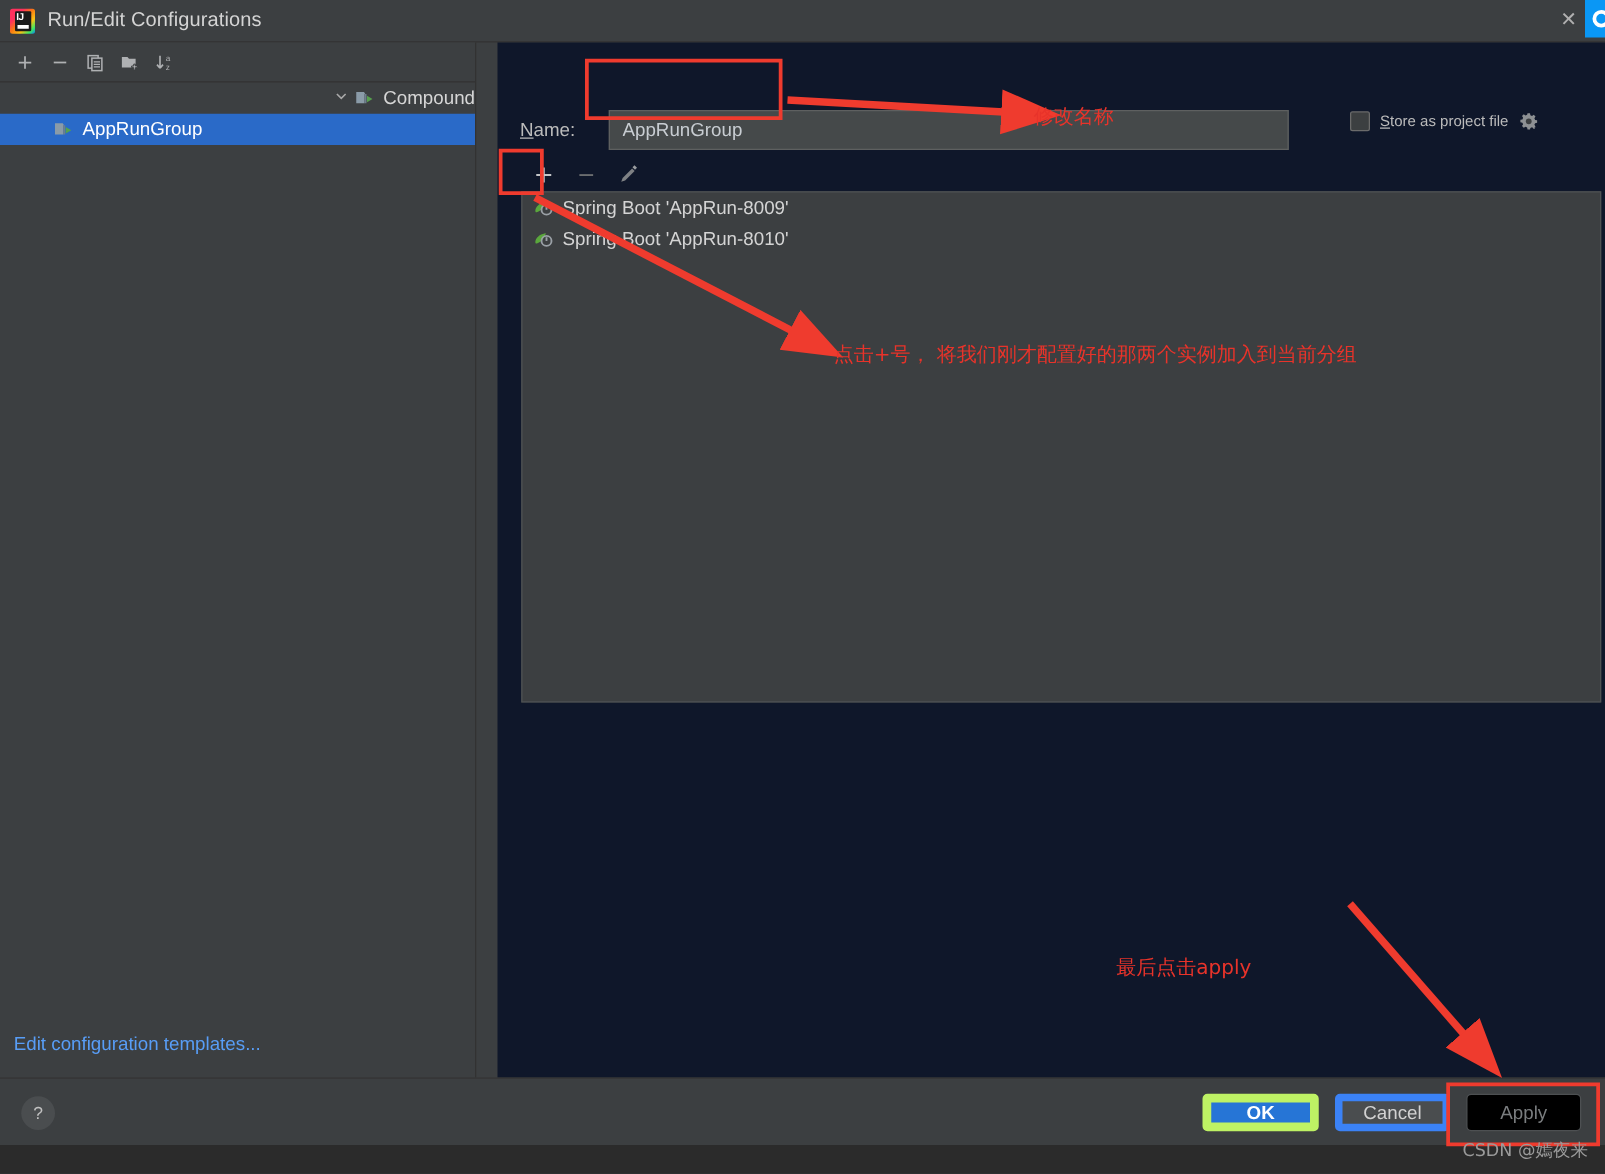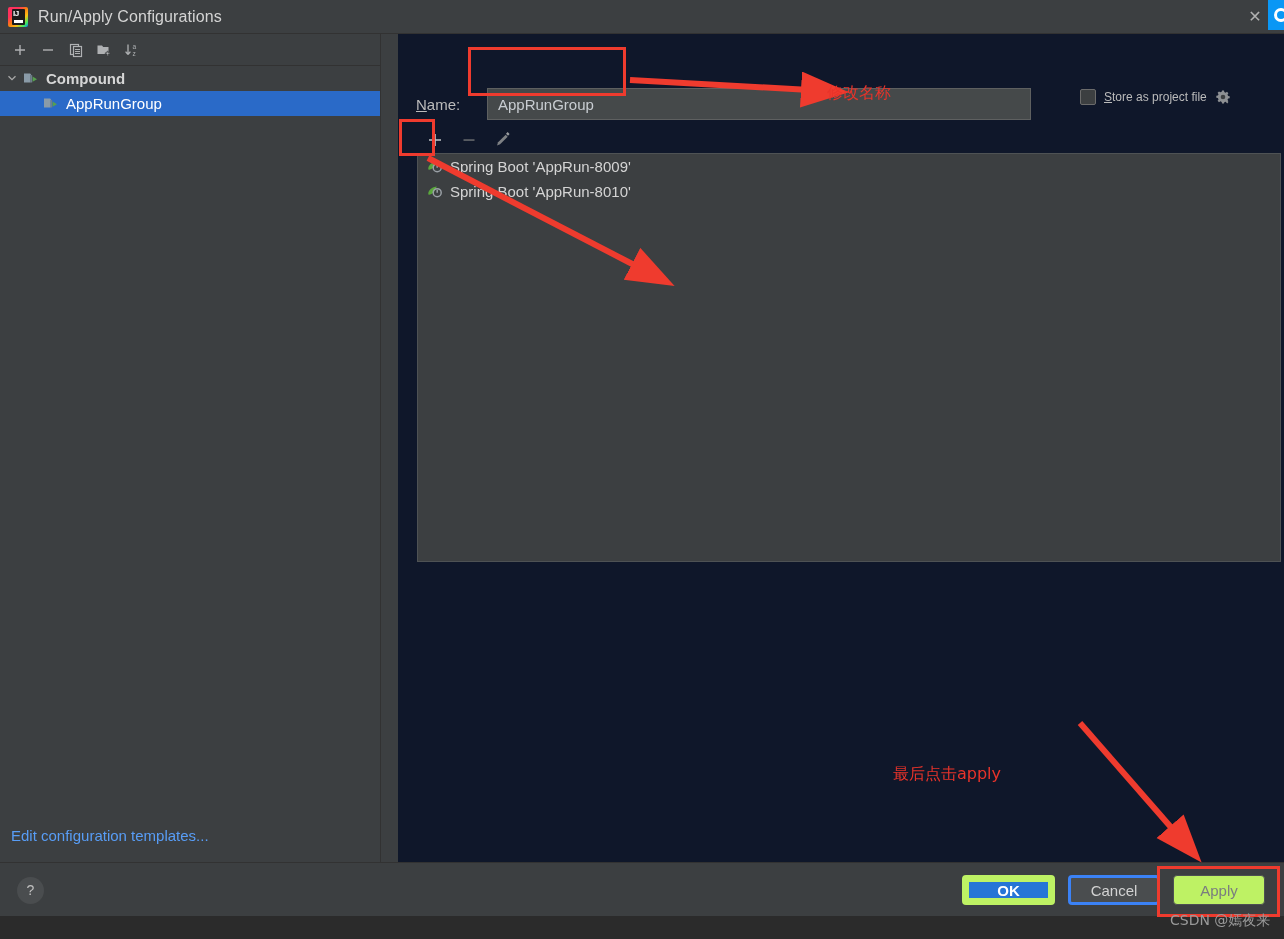--- a/index.html
+++ b/index.html
@@ -136,21 +136,21 @@
     width: 380px;
     bottom: 0;
   }
   .tree-row {
     height: 25px;
     display: flex;
     align-items: center;
     cursor: default;
     font-size: 15px;
   }
-  .tree-row.group { font-weight: bold; color: #d6d6d6; }
+  .tree-row.group { font-weight: normal; color: #d6d6d6; justify-content: flex-end; }
   .tree-row.selected { background: #2a6ac8; color: #ffffff; font-weight: normal; }
   .tw {
     width: 20px;
     text-align: center;
     color: #a9a9a9;
     font-size: 11px;
     flex: 0 0 auto;
   }
   .t-icon {
     width: 20px; height: 16px;
@@ -309,26 +309,26 @@
     left: 962px; width: 93px;
     background: #365880;
     background: #2675d6;
     border: 7px solid #bef264;
     color: #ffffff;
     font-weight: bold;
   }
   #cancel-button {
     left: 1068px; width: 92px;
     background: #4a4d4f;
-    border: 3px solid #3b82f6;
+    border: 6px solid #3b82f6;
     color: #d2d2d2;
   }
   #apply-button {
     left: 1173px; width: 92px;
-    background: #bef264;
+    background: #000000;
     border: 1px solid #4d5052;
     color: #7a7d7f;
   }
   #footer-strip {
     position: absolute;
     left: 0; top: 916px;
     width: 1284px; height: 23px;
     background: #2b2b2b;
   }
 
@@ -373,21 +373,21 @@
 
 <div id="app">
 
   <div id="titlebar">
     <div id="title-icon">
       <div class="ij"></div>
       <div class="ij-inner"></div>
       <div class="ij-letter">IJ</div>
       <div class="ij-bar"></div>
     </div>
-    <div id="title-text">Run/Apply Configurations</div>
+    <div id="title-text">Run/Edit Configurations</div>
     <div id="title-close">✕</div>
     <div id="bg-window-chip">
         <div class="ring"></div>
       </div>
   </div>
   <div id="titlebar-sep"></div>
 
   <div id="sidebar">
 
     <div id="sidebar-toolbar">
@@ -549,18 +549,19 @@
       </defs>
 
       <line x1="630" y1="80" x2="810" y2="90" stroke="#ef3b2e" stroke-width="6" marker-end="url(#ah)"></line>
 
       <line x1="428" y1="158" x2="640" y2="268" stroke="#ef3b2e" stroke-width="6" marker-end="url(#ah)"></line>
 
       <line x1="1080" y1="723" x2="1176" y2="833" stroke="#ef3b2e" stroke-width="6" marker-end="url(#ah)"></line>
     </svg>
 
     <div class="red-text" id="note-rename">修改名称</div>
+    <div class="red-text" id="note-plus">点击+号， 将我们刚才配置好的那两个实例加入到当前分组</div>
     <div class="red-text" id="note-apply">最后点击apply</div>
 
     <div id="watermark">CSDN @嫣夜来</div>
   </div>
 
 </div>
 
 </body></html>

